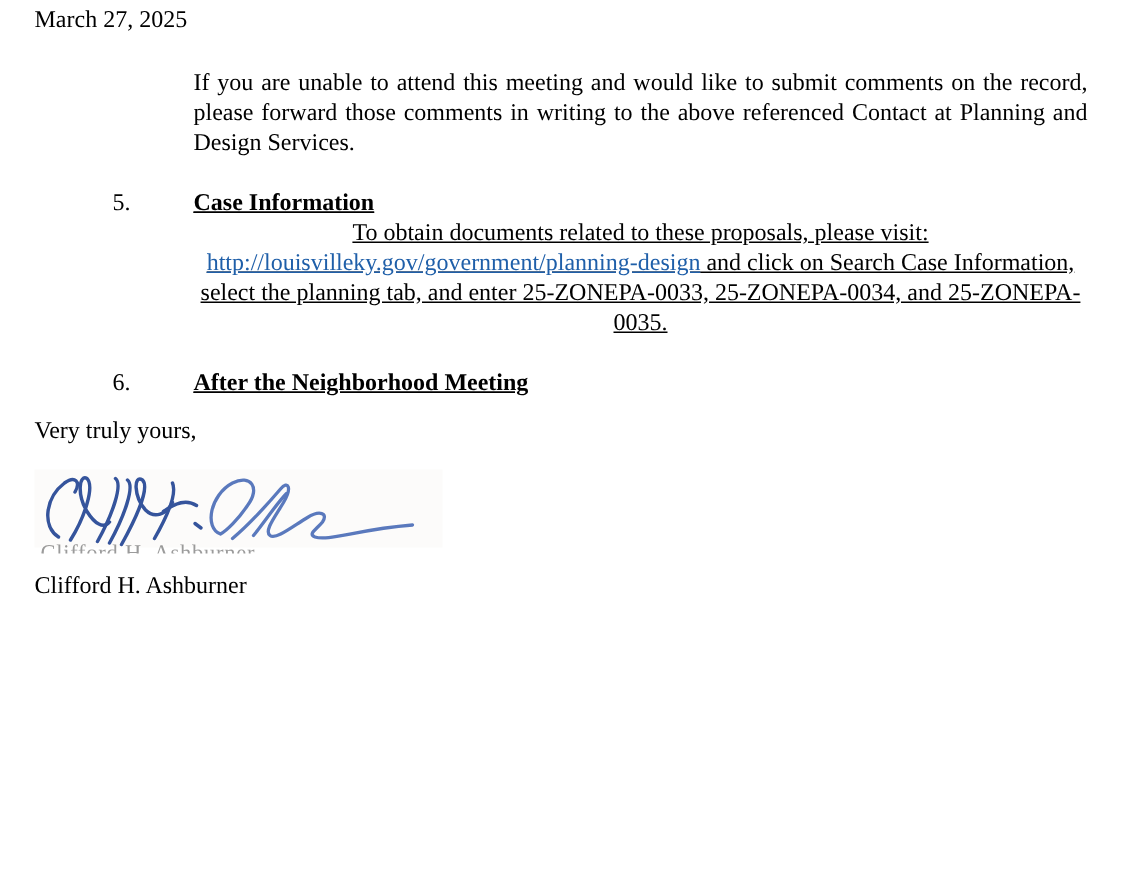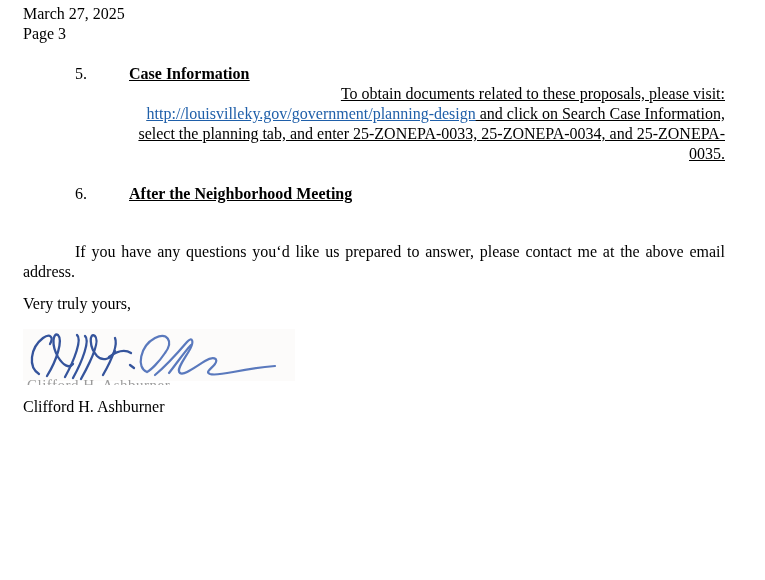--- a/index.html
+++ b/index.html
@@ -16,21 +16,21 @@
   .intro-paragraph {
     margin:22px 0 0 106px;
     width:596px;
     text-align:justify;
   }
 
   .numbered-item { display:flex; margin:20px 0 0 52px; }
   .item-number { width:54px; flex:none; }
   .item-content { width:596px;text-decoration:underline; }
   .item-heading { font-weight:bold; text-decoration:underline; }
-  .item-body { text-align:right; }
+  .item-body { text-align:center; }
   .item-body a { text-decoration:underline; }
   .emphasis-bi { font-weight:bold; font-style:italic; }
 
   .closing-paragraph {
     margin-top:38px;
     width:702px;
     text-align:justify;
     text-indent:52px;
   }
 
@@ -55,40 +55,39 @@
   }
   .typed-name { margin-top:16px; }
 </style>
 </head>
 <body>
 
 <div class="page">
 
   <div>
     <div class="header-line">March 27, 2025</div>
-    <div class="header-line">Page 3</div>
   </div>
 
+  <p class="intro-paragraph">If you are unable to attend this meeting and would like to submit comments on the record, please forward those comments in writing to the above referenced Contact at Planning and Design Services.</p>
 
   <div class="numbered-item">
     <div class="item-number">5.</div>
     <div class="item-content">
       <div class="item-heading">Case Information</div>
       <p class="item-body"><span>To obtain documents related to these proposals, please visit: </span><a href="#" style="color:#1f5fa9;">http://louisvilleky.gov/government/planning-design</a><span> and click on Search Case Information, select the planning tab, and enter 25-ZONEPA-0033, 25-ZONEPA-0034, and 25-ZONEPA-0035.</span></p>
     </div>
   </div>
 
   <div class="numbered-item">
     <div class="item-number">6.</div>
     <div class="item-content">
       <div class="item-heading">After the Neighborhood Meeting</div>
     </div>
   </div>
 
-  <p class="closing-paragraph">If you have any questions you‘d like us prepared to answer, please contact me at the above email address.</p>
 
   <p class="valediction">Very truly yours,</p>
 
   <div class="signature-box">
     <svg width="272" height="52" viewBox="0 0 272 52" fill="none" xmlns="http://www.w3.org/2000/svg">
       <g stroke="#35549c" stroke-width="2.3" stroke-linecap="round" fill="none">
         <path d="M16 45 C 5 38, 7 19, 20 9 C 27 4, 31 8, 27 15"></path>
         <path d="M24 47 C 34 31, 40 11, 35 6 C 30 3, 28 16, 35 28 C 40 36, 46 40, 50 35"></path>
         <path d="M42 48 C 52 30, 59 10, 54 6"></path>
         <path d="M50 49 C 60 31, 67 11, 62 7"></path>

